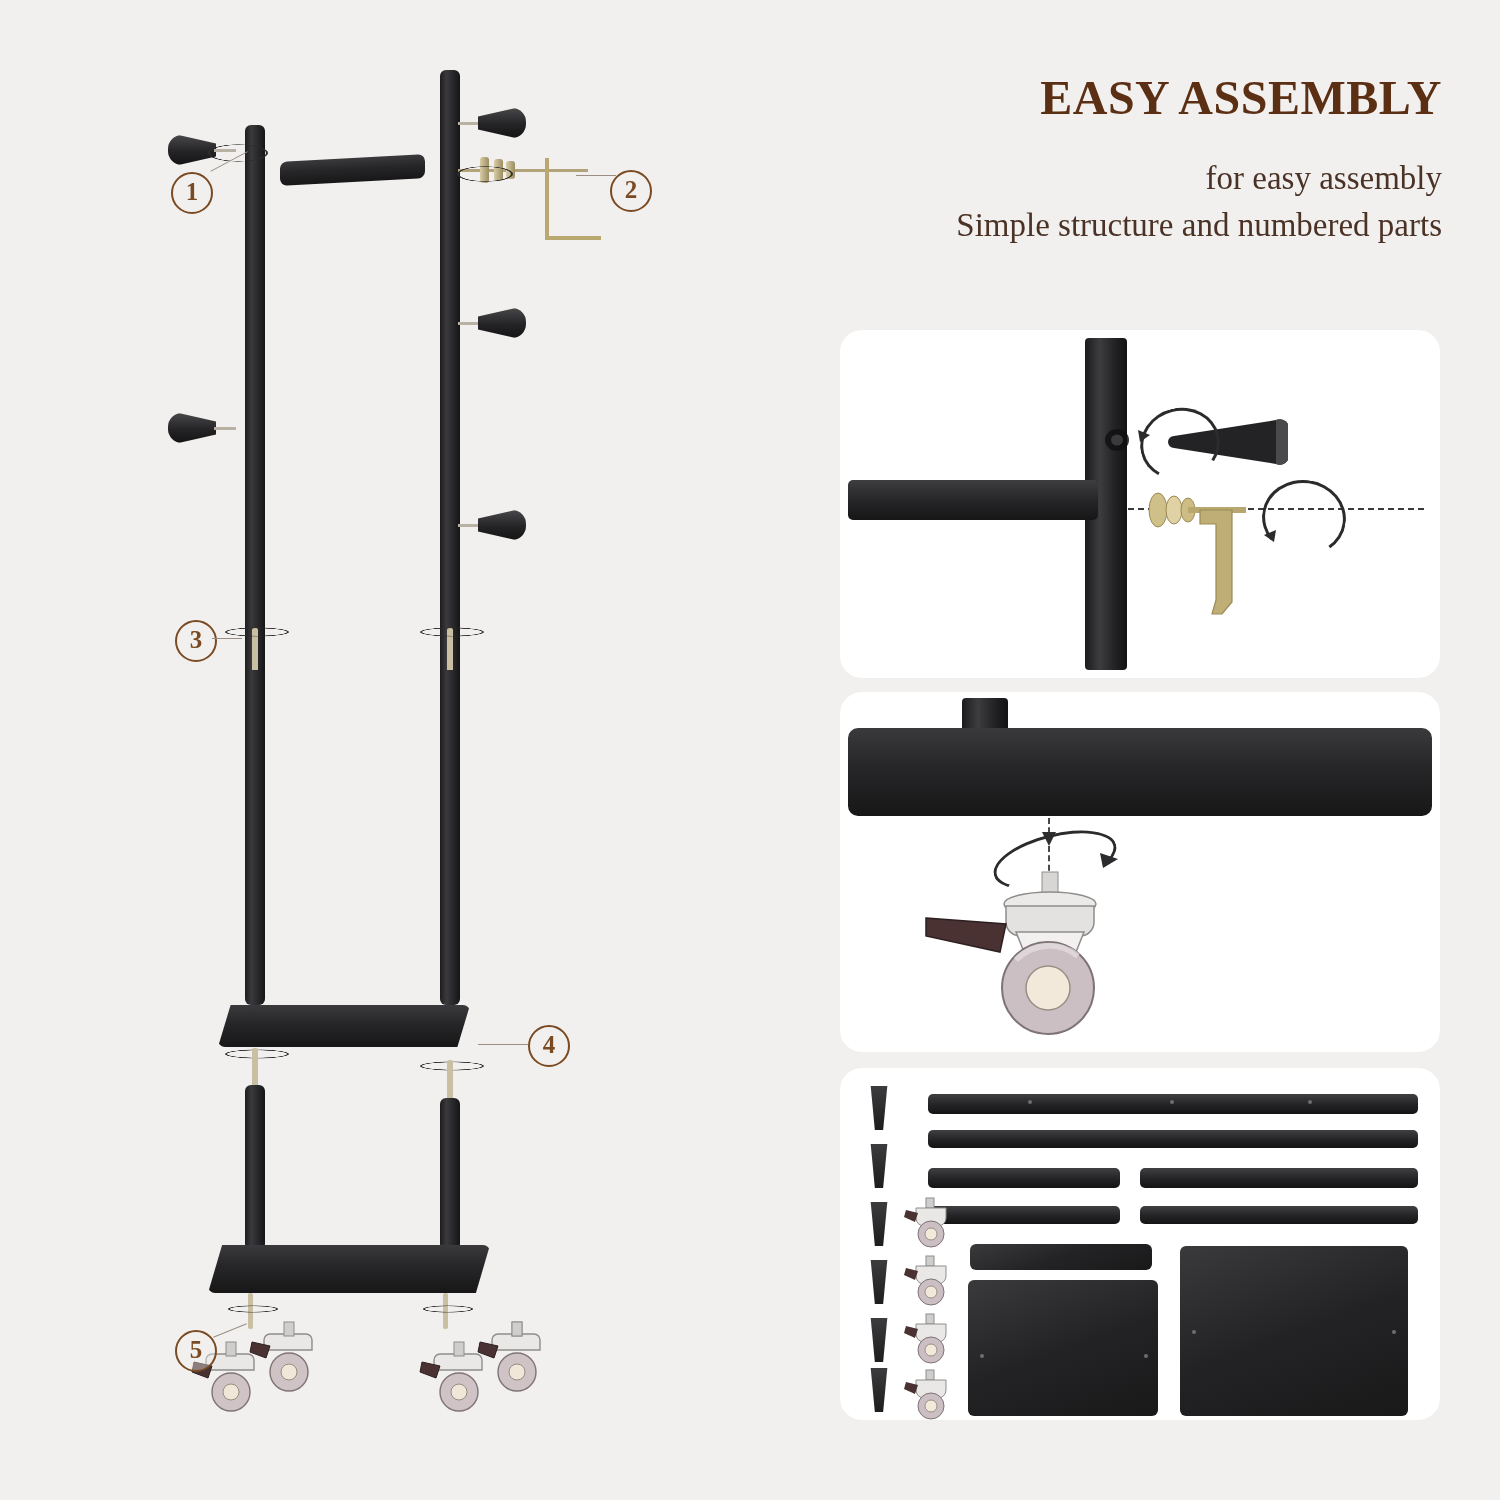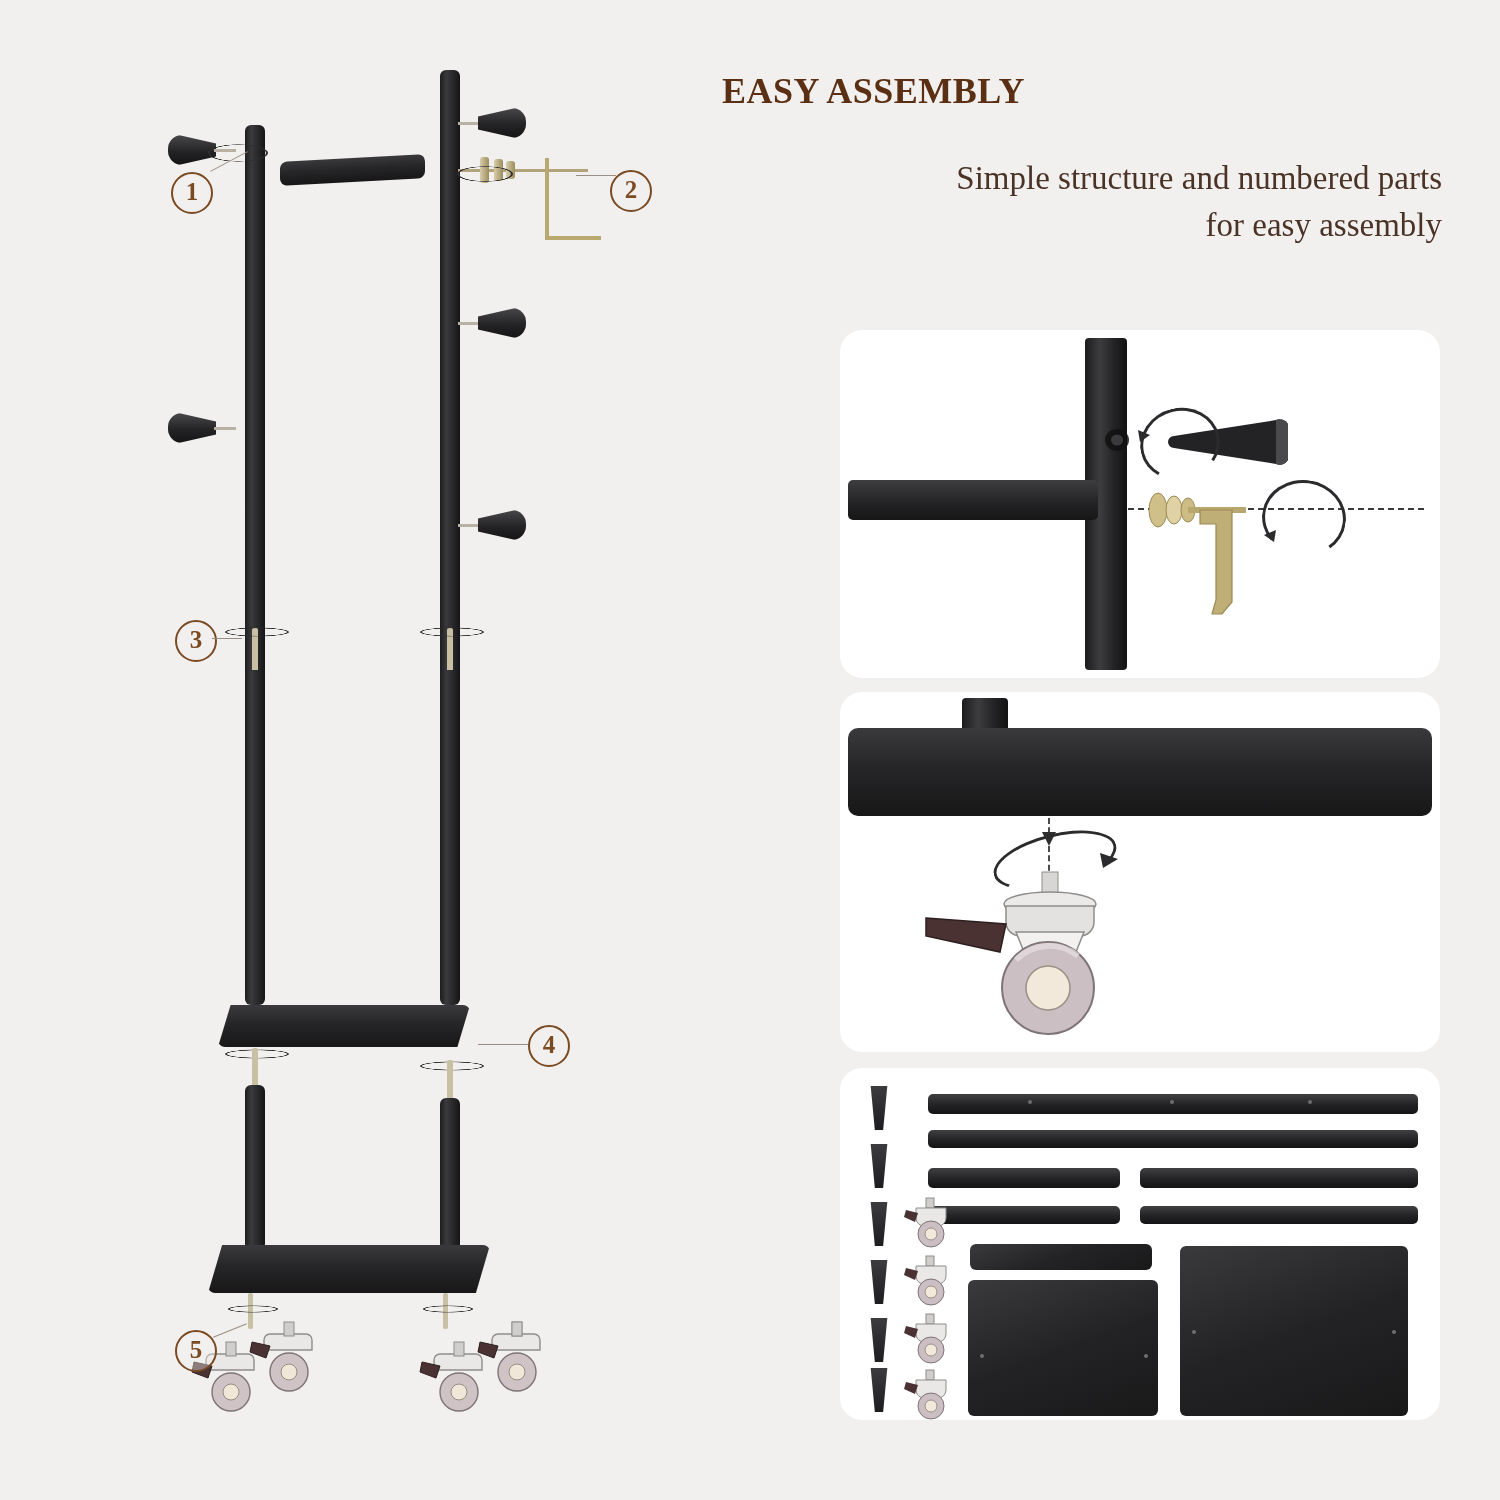--- a/index.html
+++ b/index.html
@@ -15,23 +15,24 @@
     font-family: "Liberation Serif", serif;
     color: #3a2a20;
   }
 
   
   .headline {
     position: absolute;
     right: 58px;
     top: 70px;
     width: 720px;
+    text-align: right;
     font-family: "Liberation Serif", serif;
     font-weight: bold;
-    font-size: 36px;
+    font-size: 48px;
     letter-spacing: 0.5px;
     color: #5b2f13;
   }
   .subline {
     position: absolute;
     right: 58px;
     top: 155px;
     width: 720px;
     text-align: right;
     font-family: "Liberation Serif", serif;
@@ -189,22 +190,22 @@
     background: linear-gradient(160deg,#3a3a3c,#232325 50%,#19191a);
     border-radius: 6px;
   }
   .dot { position: absolute; width: 4px; height: 4px; background: #6e6e70; border-radius: 50%; }
 </style>
 </head>
 <body>
 
 <div class="headline">EASY ASSEMBLY</div>
 <div class="subline">
+  <div>for easy assembly</div>
   <div>Simple structure and numbered parts</div>
-  <div>for easy assembly</div>
 </div>
 
 <div id="diagram">
 
   <div class="pole" style="left:205px; top:95px; width:20px; height:555px;"></div>
   <div class="pole" style="left:400px; top:40px; width:20px; height:610px;"></div>
 
   <div class="board" style="left:240px; top:128px; width:145px; height:24px; transform:skewY(-3deg);"></div>
 
   <div class="knob left" style="left:128px; top:105px; width:68px; height:30px;">

